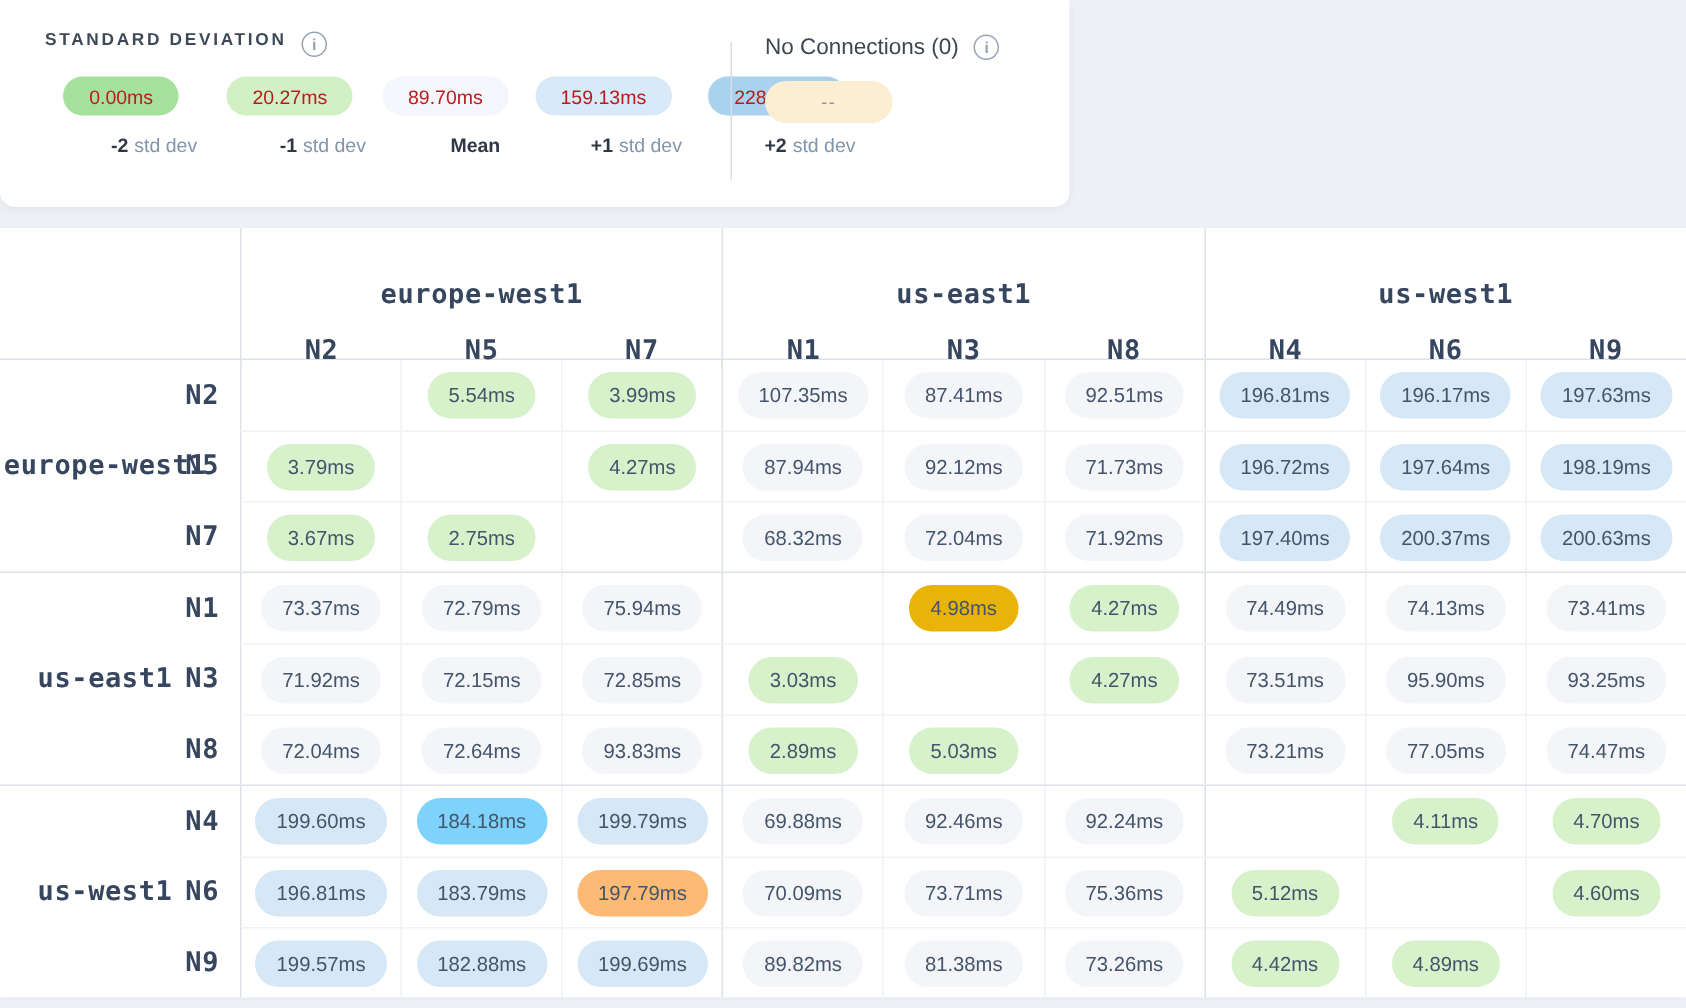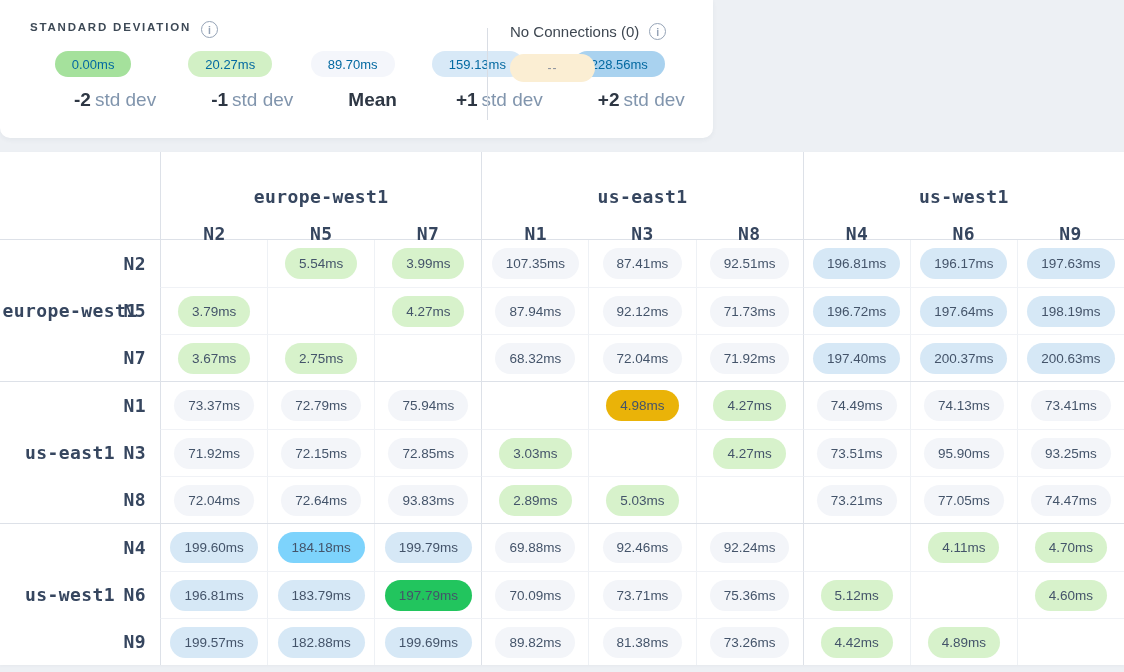--- a/index.html
+++ b/index.html
@@ -30,23 +30,23 @@
     border:1.5px solid #95a3b6; color:#95a3b6;
     font-size:10.5px; font-weight:700; font-style:normal;
     display:flex; align-items:center; justify-content:center;
     cursor:pointer; flex:0 0 auto;
   }
   .legend-items { display:flex; gap:11px; margin-top:13px; }
   .legend-item { display:flex; flex-direction:column; align-items:center; gap:12px; }
   .legend-pill {
     height:26px; border-radius:13px; padding:0 17px;
     display:flex; align-items:center; justify-content:center;
-    font-size:13px; color:#0369a1; white-space:nowrap;
-  }
-  .legend-label { font-size:19px; color:#8195ad; white-space:nowrap;margin-left:44px; }
+    font-size:13px; color:#b91c1c; white-space:nowrap;
+  }
+  .legend-label { font-size:13px; color:#8195ad; white-space:nowrap;margin-left:44px; }
   .legend-label b { color:#2e3744; font-weight:700; margin-right:4px; }
 
   .vdivider {
     position:absolute; left:487px; top:28px;
     width:1px; height:92px; background:#d9dde4;
   }
 
   .noconn { position:absolute; left:510px; top:23px; }
   .noconn-title-row { display:flex; align-items:center; gap:10px; }
   .noconn-title { font-size:15px; color:#3e4751; }
@@ -377,21 +377,21 @@
           <div class="pill" style="background: rgb(215, 242, 203);">4.70ms</div>
         </div>
         <div class="tnode mono-label">N6</div>
         <div class="tcell gstart rdiv">
           <div class="pill" style="background: rgb(214, 232, 246);">196.81ms</div>
         </div>
         <div class="tcell rdiv">
           <div class="pill" style="background: rgb(214, 232, 246);">183.79ms</div>
         </div>
         <div class="tcell rdiv">
-          <div class="pill" style="background: #22c55e;">197.79ms</div>
+          <div class="pill" style="background: #fdba74;">197.79ms</div>
         </div>
         <div class="tcell gstart rdiv">
           <div class="pill" style="background: rgb(243, 245, 249);">70.09ms</div>
         </div>
         <div class="tcell rdiv">
           <div class="pill" style="background: rgb(243, 245, 249);">73.71ms</div>
         </div>
         <div class="tcell rdiv">
           <div class="pill" style="background: rgb(243, 245, 249);">75.36ms</div>
         </div>

